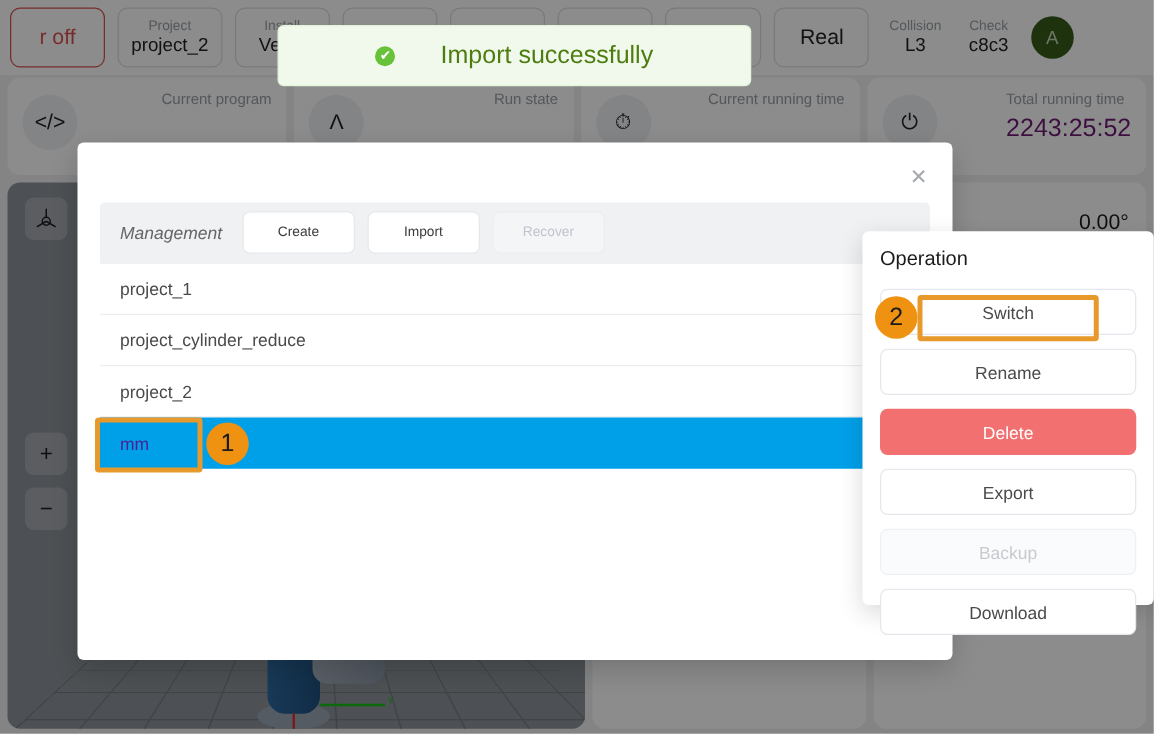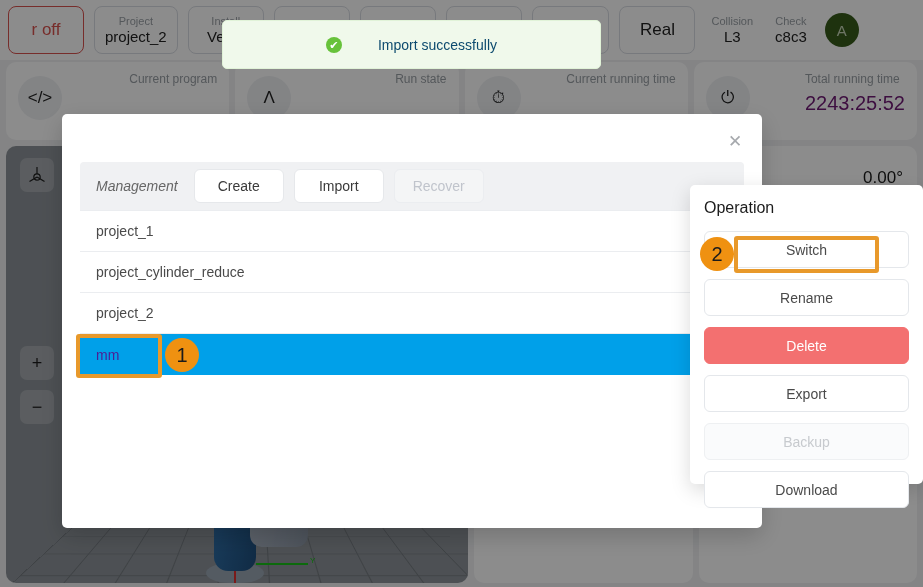--- a/index.html
+++ b/index.html
@@ -130,42 +130,42 @@
     position: absolute; left: 222px; top: 20px; width: 379px; height: 49px;
     background: #f0f9eb; border: 1px solid #e1f3d8; border-radius: 5px;
     display: flex; align-items: center; justify-content: center; gap: 9px;
     z-index: 90;
   }
   .toast-ic {
     width: 16px; height: 16px; border-radius: 50%; background: #67c23a;
     color: #fff; font-size: 11px; line-height: 16px; text-align: center;
     flex: 0 0 auto;
   }
-  .toast-msg { font-size: 14px; color: #0c4a6e; margin-left: 27px; }
+  .toast-msg { font-size: 20px; color: #4d7c0f; margin-left: 27px; }
 
   
   .modal {
     position: absolute; left: 62px; top: 114px; width: 700px; height: 414px;
     background: #fff; border-radius: 5px; z-index: 50;
     box-shadow: 0 8px 24px rgba(0,0,0,.18);
   }
   .modal-close {
     position: absolute; right: 14px; top: 14px;
     width: 26px; height: 26px; color: #a6a9ad; font-size: 17px;
     display: flex; align-items: center; justify-content: center;
   }
   .modal-body { position: absolute; left: 18px; right: 18px; top: 48px; bottom: 14px; }
   .tabbar {
     background: #f0f1f3; border-radius: 4px 4px 0 0;
     height: 48px; display: flex; align-items: center; gap: 10px; padding: 0 16px;
   }
   .tabbar .tab-title { font-size: 14px; color: #666; margin-right: 6px; font-style: italic; }
   .tb-action {
     background: #fff; border: 1px solid #e6e8eb; border-radius: 6px;
-    height: 34px; min-width: 90px; font-size: 14px; color: #3a3a3a;
+    height: 34px; min-width: 90px; font-size: 11px; color: #3a3a3a;
     display: flex; align-items: center; justify-content: center;
   }
   .tb-action.disabled { color: #c0c4cc; background: #f4f5f6; border-color: #ebedf0; }
 
   .proj-list { border-top: 1px solid #ebedf0; }
   .proj-row {
     height: 41px; display: flex; align-items: center;
     padding: 0 16px; border-bottom: 1px solid #ebedf0;
     font-size: 14px; color: #4a4a4a; position: relative;
   }

